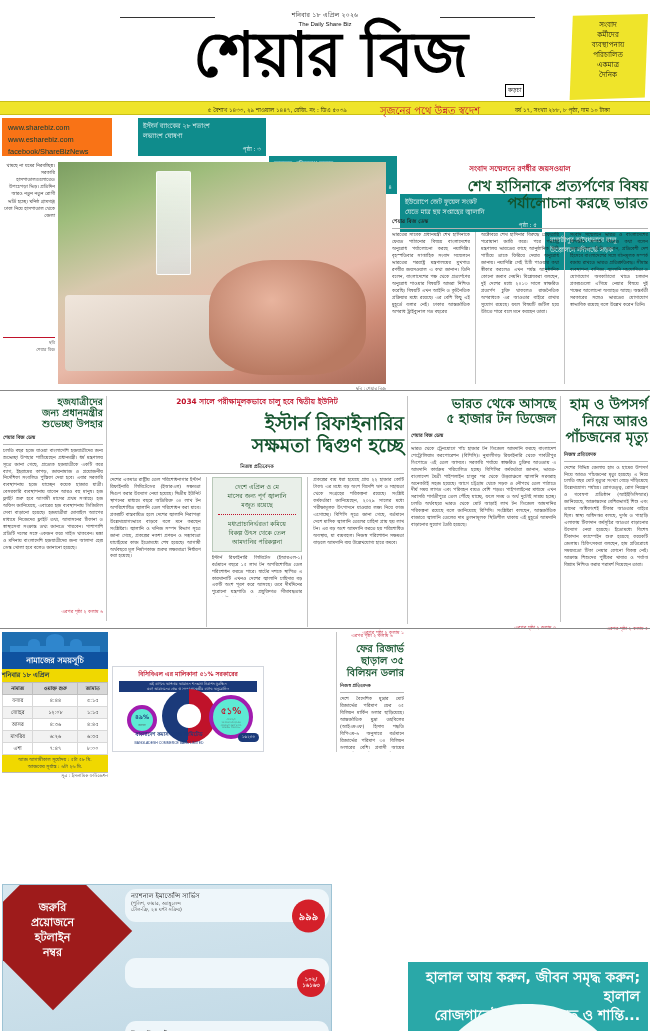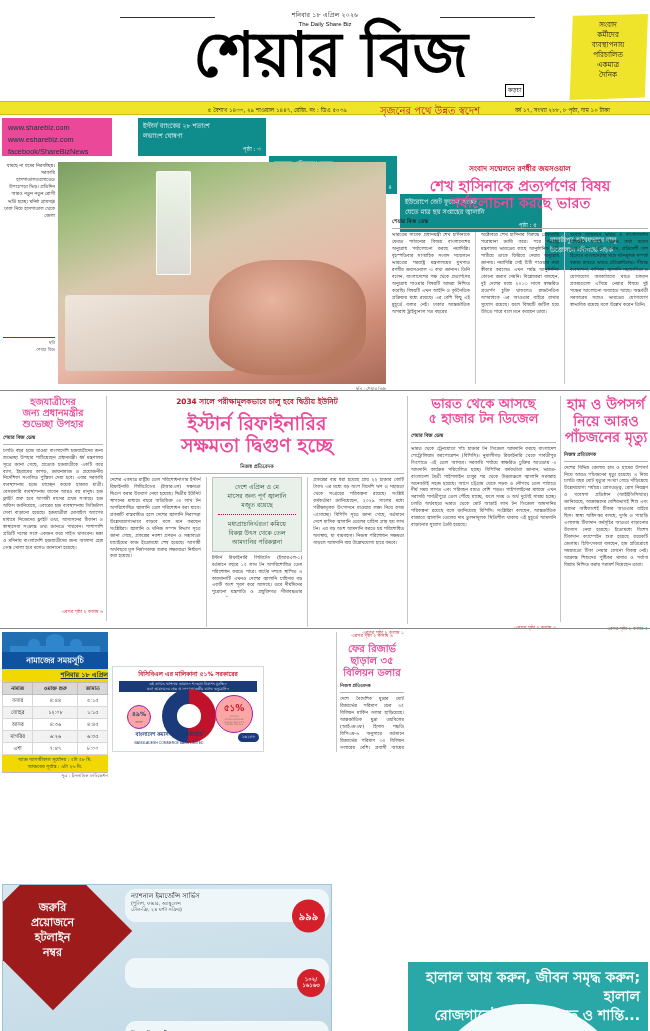--- a/index.html
+++ b/index.html
@@ -32,25 +32,25 @@
   }
   .yellowflag .t{font-size:7.2px;line-height:1.38;color:#111;text-align:center;padding-top:6px;}
 
   
   .ybar{background:#efe42a;border-top:1px solid #c9bf17;border-bottom:1px solid #c9bf17;}
   .ybar .s{font-size:5.6px;color:#111;}
   .ybar .slogan{font-size:10px;color:#c0122a;font-weight:normal;}
   .tealbox{background:#0f8c8c;color:#fff;position:relative;margin-left:23px;}
   .tealbox .l1{font-size:6.4px;line-height:1.5;padding:4px 5px 0;}
   .tealbox .pg{position:absolute;right:5px;bottom:2px;font-size:5.6px;}
-  .weburl{background:#ec4899;color:#0c3b3b;font-size:7.4px;line-height:1.65;padding:4px 6px;}
+  .weburl{background:#f97316;color:#0c3b3b;font-size:7.4px;line-height:1.65;padding:4px 6px;}
 
   
   .kicker{color:#c0122a;font-size:7.2px;font-weight:bold;text-align:center;}
-  .hl{font-weight:bold;color:#ec4899;text-align:center;line-height:1.18;}
+  .hl{font-weight:bold;color:#14532d;text-align:right;line-height:1.18;}
   .byline{font-size:5.4px;font-weight:bold;color:#222;}
   .body{font-size:4.6px;line-height:1.52;text-align:justify;color:#1a1a1a;
         -webkit-hyphens:auto;hyphens:auto;overflow:hidden;}
   .rulet{border-top:1px solid #b3b3b3;}
   .rulev{border-left:1px solid #c4c4c4;}
   .contd{font-size:4.6px;color:#c0122a;text-align:right;}
 
   
   .photo{background:linear-gradient(160deg,#7c9e62 0%,#9fbd7c 18%,#d8c9ae 40%,#e8b9a8 62%,#cf8d78 80%,#a86a58 100%);}
   .photo .glass{position:absolute;left:30%;top:4%;width:10%;height:46%;
@@ -59,36 +59,36 @@
   .photo .pillow{position:absolute;left:2%;bottom:6%;width:52%;height:34%;
     background:linear-gradient(160deg,#f0e6dc,#cfc0b2);border-radius:4px;}
   .photo .child{position:absolute;right:6%;bottom:4%;width:48%;height:52%;
     background:radial-gradient(ellipse at 40% 35%,#e8b49e,#b97a62 70%);border-radius:40% 40% 35% 35%;}
   .capt{font-size:4.4px;color:#333;text-align:right;padding-top:1px;}
 
   
   .masjid{background:#1f6fb2;position:relative;overflow:hidden;}
   .masjid .dome{position:absolute;background:#2f86cd;border-radius:50% 50% 0 0;}
   .ptitle{background:#0f52a0;color:#fff;font-size:8px;font-weight:bold;text-align:center;padding:2px 0;}
-  .pdate{background:#f0d800;color:#102a54;font-size:6.4px;font-weight:bold;text-align:right;padding:1px 0;text-decoration:underline;}
+  .pdate{background:#f0d800;color:#102a54;font-size:6.4px;font-weight:bold;text-align:left;padding:1px 0;}
   table.ptab{width:100%;border-collapse:collapse;font-size:5px;}
   table.ptab th{background:#d8d8d8;color:#111;font-weight:bold;padding:1.5px 1px;border:.5px solid #bdbdbd;}
   table.ptab td{padding:1.5px 1px;border:.5px solid #d8d8d8;text-align:center;color:#111;}
   table.ptab tr:nth-child(even) td{background:#f2f2f2;}
   .pfoot{background:#f0d800;color:#102a54;font-size:4.6px;text-align:center;line-height:1.45;padding:2px 1px;}
   .psrc{font-size:4.4px;text-align:right;color:#333;border-top:1px solid #bbb;}
 
   
   .bankad{background:#ffffff;border:1px solid #d2d6dd;position:relative;overflow:hidden;}
   .bankad .hd{background:#fff;color:#c0122a;font-size:6px;font-weight:bold;text-align:center;padding-top:2px;}
   .bankad .sub{background:#1b3a7a;color:#fff;font-size:3.6px;text-align:center;line-height:1.3;margin:1px 6px;padding:1px 2px;}
   .donut{position:relative;width:54px;height:54px;border-radius:50%;
          background:conic-gradient(#c0122a 0 51%,#1b3a7a 51% 100%);}
   .donut:after{content:"";position:absolute;left:28%;top:28%;width:44%;height:44%;background:#fff;border-radius:50%;}
-  .bub{position:absolute;border-radius:50%;background:#fca5a5;border:1px solid #a21caf;
+  .bub{position:absolute;border-radius:50%;background:#5eead4;border:4px solid #a21caf;
        display:flex;flex-direction:column;align-items:center;justify-content:center;}
   .bub .big{font-weight:bold;}
   .bankad .name{font-size:5.2px;font-weight:bold;color:#1b3a7a;text-align:center;}
   .bankad .name2{font-size:3.4px;color:#1b3a7a;text-align:center;}
   .bankad .pill{position:absolute;right:4px;bottom:9px;background:#1b3a7a;color:#fff;
         font-size:4px;border-radius:6px;padding:1px 4px;}
 
   .investbtn{background:#1275bc;color:#fff;font-size:8px;font-weight:bold;text-align:center;padding:4px 2px;line-height:1.25;}
 
   

